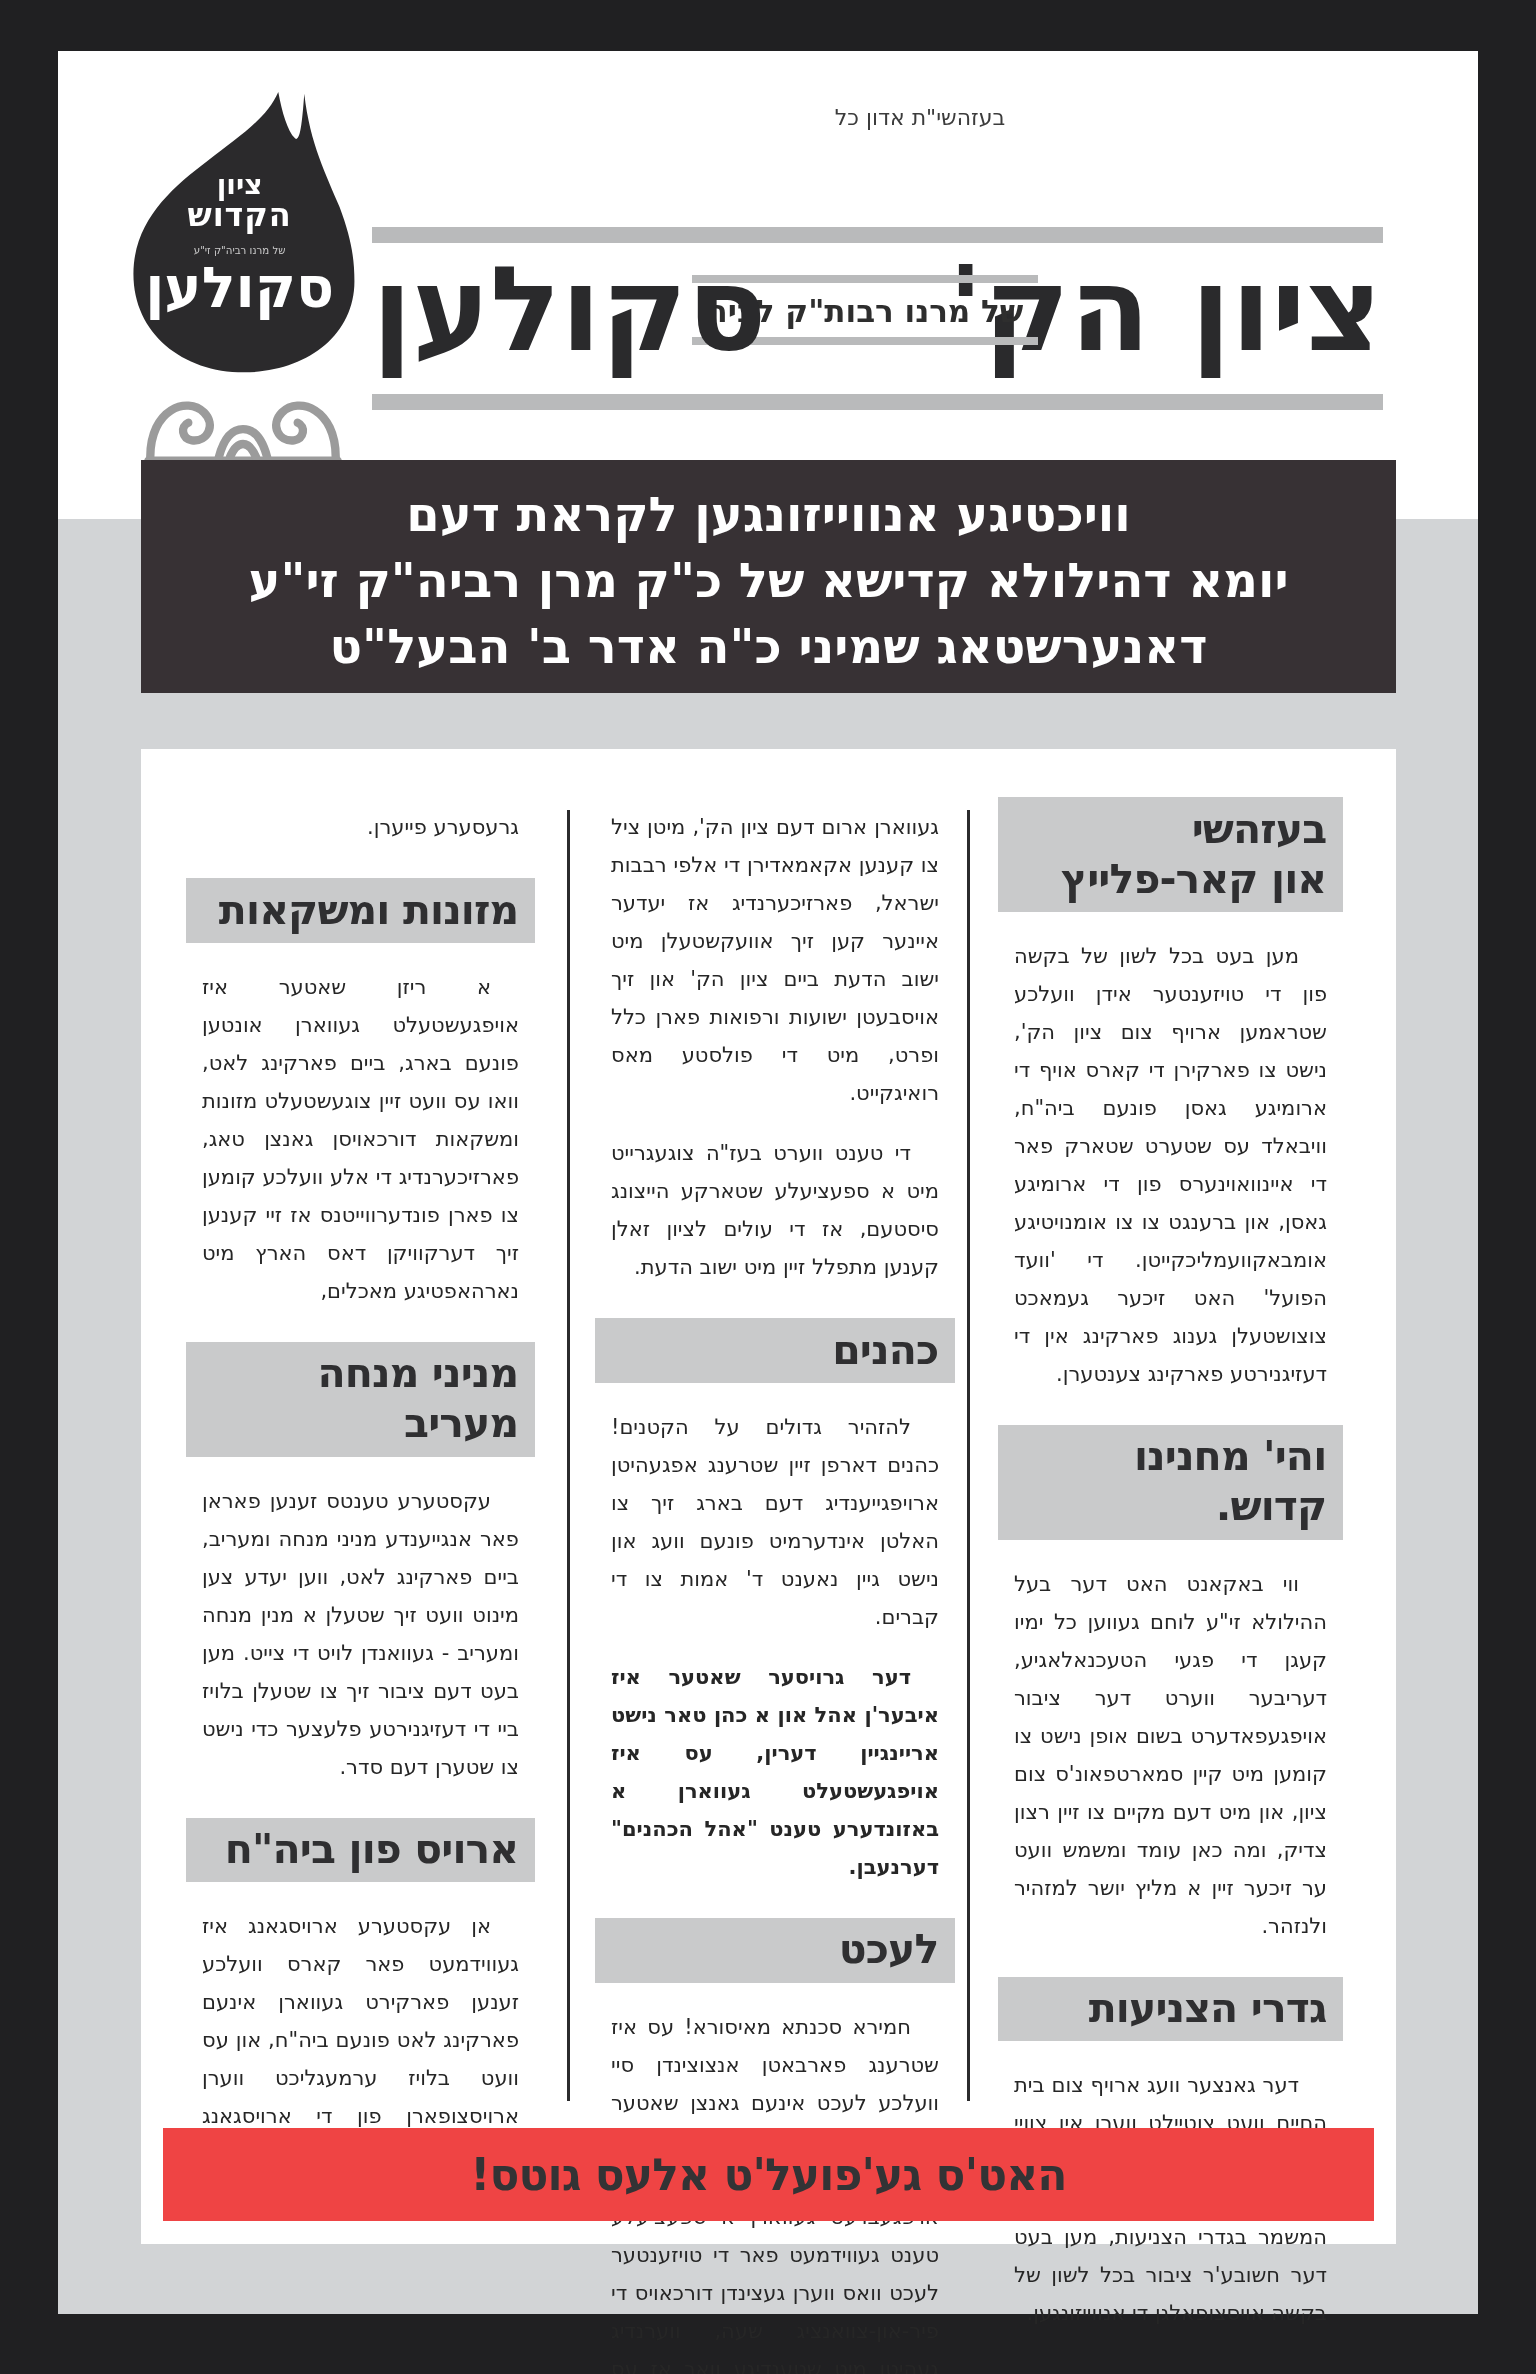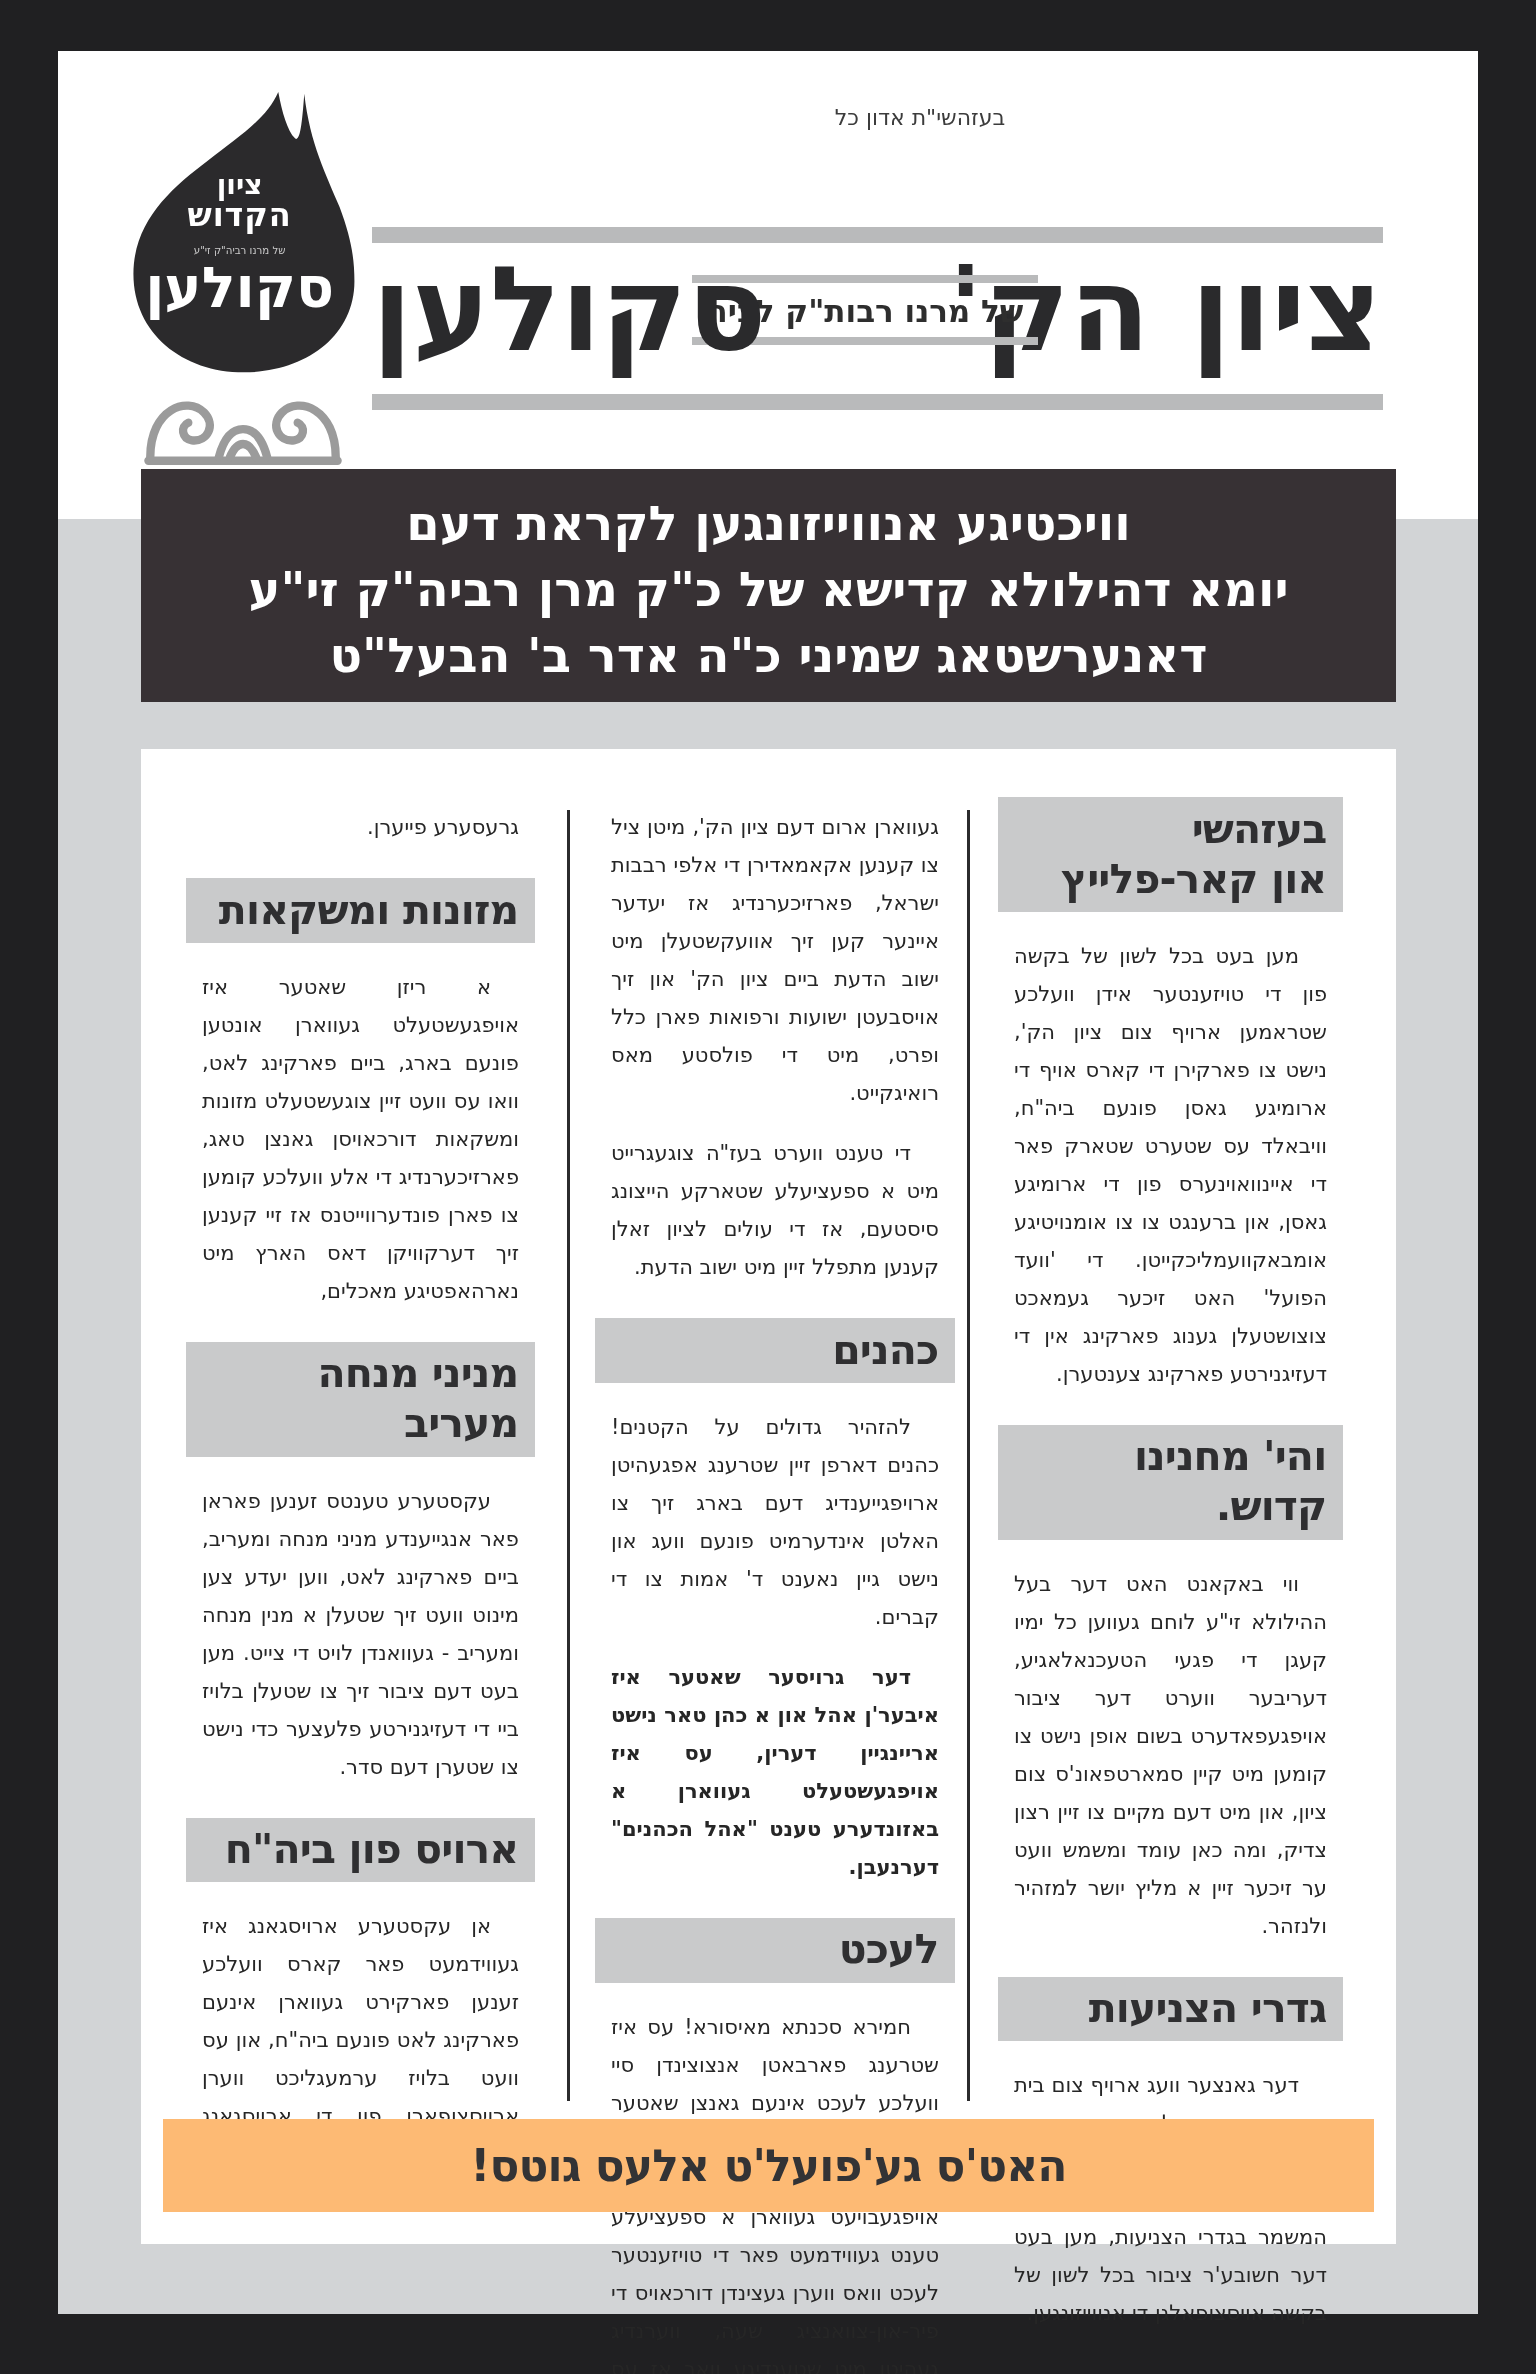--- a/index.html
+++ b/index.html
@@ -47,21 +47,21 @@
   .title.left{left:314px;}
   .subtitle-block{position:absolute;left:634px;top:224px;width:346px;}
   .subtitle-block .sbar{height:8.3px;background:#b9babb;}
   .subtitle-block .stext{
     text-align:center;font-size:31px;font-weight:bold;color:#2e2e2e;
     padding:9.3px 0 8.3px;white-space:nowrap;
     font-family:"DejaVu Serif","DejaVu Sans",serif;
   }
   
   .announce{
-    position:absolute;left:83px;top:418px;width:1255px;height:233px;
+    position:absolute;left:83px;top:409px;width:1255px;height:233px;
     background:#373134;color:#ffffff;text-align:center;
   }
   .announce .line{
     font-size:48px;font-weight:bold;line-height:66px;white-space:nowrap;
   }
   .announce .inner{padding-top:21.3px;}
   
   .panel{
     position:absolute;left:83px;top:698px;width:1255px;height:1495px;
     background:#ffffff;
@@ -81,22 +81,22 @@
   }
   .col .hdr:first-child{margin-top:0;}
   .bp{
     font-size:21px;line-height:38px;color:#262626;
     text-align:justify;text-indent:28px;margin:0 16px 22px;
   }
   .bp.cont{text-indent:0;}
   .bp.emph{font-weight:bold;}
   
   .footer-banner{
-    position:absolute;left:22px;right:22px;bottom:32px;height:93px;
-    background:#fdba74;text-align:center;
+    position:absolute;left:22px;right:22px;bottom:23px;height:93px;
+    background:#ef4444;text-align:center;
   }
   .footer-banner .ftext{
     font-size:44px;font-weight:bold;color:#333335;line-height:93px;
     letter-spacing:-0.9px;
   }
 </style>
 </head>
 <body>
 
 <div class="page">

